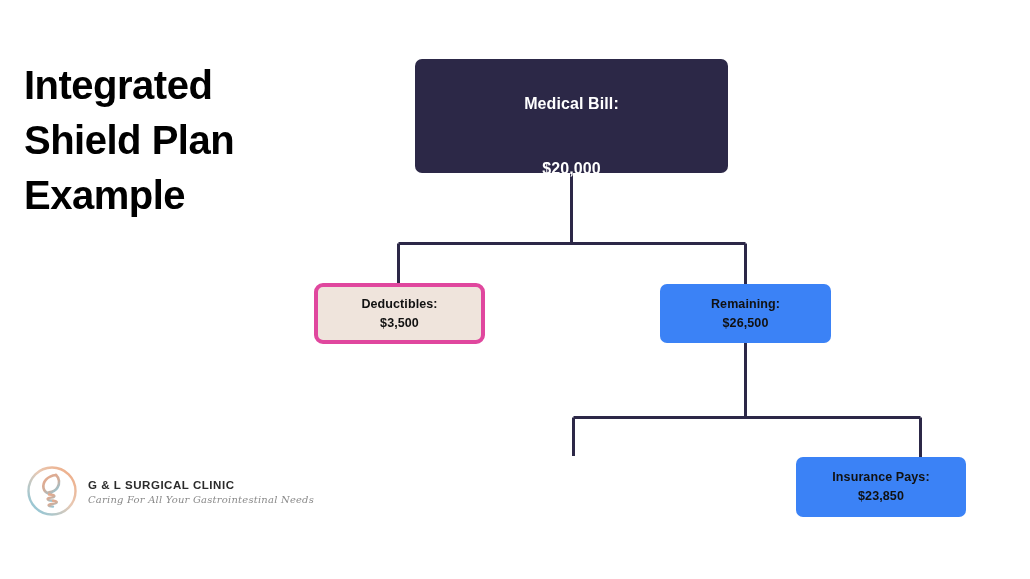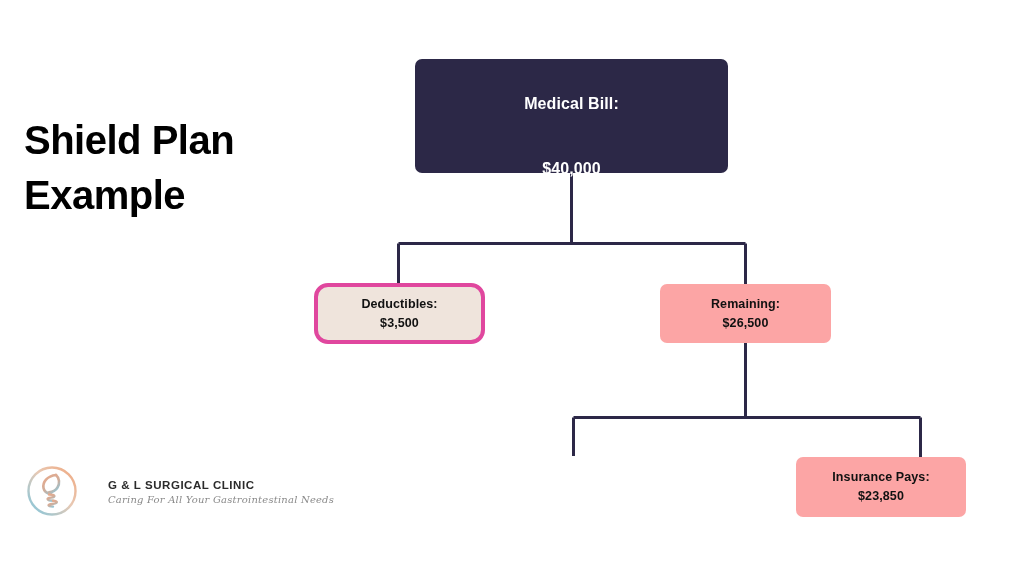--- a/index.html
+++ b/index.html
@@ -61,21 +61,20 @@
   .logo-mark {
     width: 54px;
     height: 54px;
     flex: 0 0 54px;
   }
   .logo-text {
     display: flex;
     flex-direction: column;
     justify-content: center;
     padding-top: 2px;
-    margin-left: 20px;
   }
   .logo-name {
     font-size: 11.5px;
     font-weight: 700;
     letter-spacing: 0.55px;
     color: #2b2b2b;
     white-space: nowrap;
   }
   .logo-tagline {
     font-family: "DejaVu Serif", serif;
@@ -133,36 +132,36 @@
   .node-root .node-line {
     font-size: 16px;
     font-weight: 700;
     line-height: 25px;
     letter-spacing: 0.1px;
     margin-top: 40px;
   }
 
   
   .node-beige {
-    background: #fca5a5;
+    background: #3b82f6;
     border-radius: 7px;
     color: #111111;
   }
   .node-beige .node-line {
     font-size: 12.5px;
     font-weight: 700;
     line-height: 19px;
     letter-spacing: 0.1px;
   }
 
   
   .node-highlight {
     border: 4px solid #E0479E;
     background: #EFE4DC;
-    border-radius: 14px;
+    border-radius: 9px;
     color: #111111;
   }
   .node-highlight .node-line {
     font-size: 12.5px;
     font-weight: 700;
     line-height: 19px;
     letter-spacing: 0.1px;
   }
 
   .node-deductibles { left: 314px; top: 283px; width: 171px; height: 61px; }
@@ -170,21 +169,21 @@
   .node-copay       { left: 489px; top: 456px; width: 170px; height: 62px; }
   .node-insurance   { left: 796px; top: 457px; width: 170px; height: 60px; }
 </style>
 </head>
 <body>
 
 <div class="canvas">
 
   <div class="left-panel">
     <h1 class="page-title">
-      <br>
+      <span class="title-line">Integrated</span><br>
       <span class="title-line">Shield Plan</span><br>
       <span class="title-line">Example</span>
     </h1>
   </div>
 
   <svg class="connectors" viewBox="0 0 1030 579">
 
     <path d="M 571.5 173 L 571.5 243.5" stroke="#2C2847" stroke-width="3" fill="none"></path>
     <path d="M 398.5 243.5 L 745.5 243.5" stroke="#2C2847" stroke-width="3" fill="none"></path>
     <path d="M 398.5 243.5 L 398.5 283" stroke="#2C2847" stroke-width="3" fill="none"></path>
@@ -193,21 +192,21 @@
     <path d="M 745.5 343 L 745.5 417.5" stroke="#2C2847" stroke-width="3" fill="none"></path>
     <path d="M 573.5 417.5 L 920.5 417.5" stroke="#2C2847" stroke-width="3" fill="none"></path>
     <path d="M 573.5 417.5 L 573.5 456" stroke="#2C2847" stroke-width="3" fill="none"></path>
     <path d="M 920.5 417.5 L 920.5 457" stroke="#2C2847" stroke-width="3" fill="none"></path>
   </svg>
 
   <div class="diagram">
 
     <div class="node node-root">
       <span class="node-line">Medical Bill:</span>
-      <span class="node-line">$40,000</span>
+      <span class="node-line">$20,000</span>
     </div>
 
     <div class="node node-highlight node-deductibles">
       <span class="node-line">Deductibles:</span>
       <span class="node-line">$3,500</span>
     </div>
 
     <div class="node node-beige node-remaining">
       <span class="node-line">Remaining:</span>
       <span class="node-line">$26,500</span>

